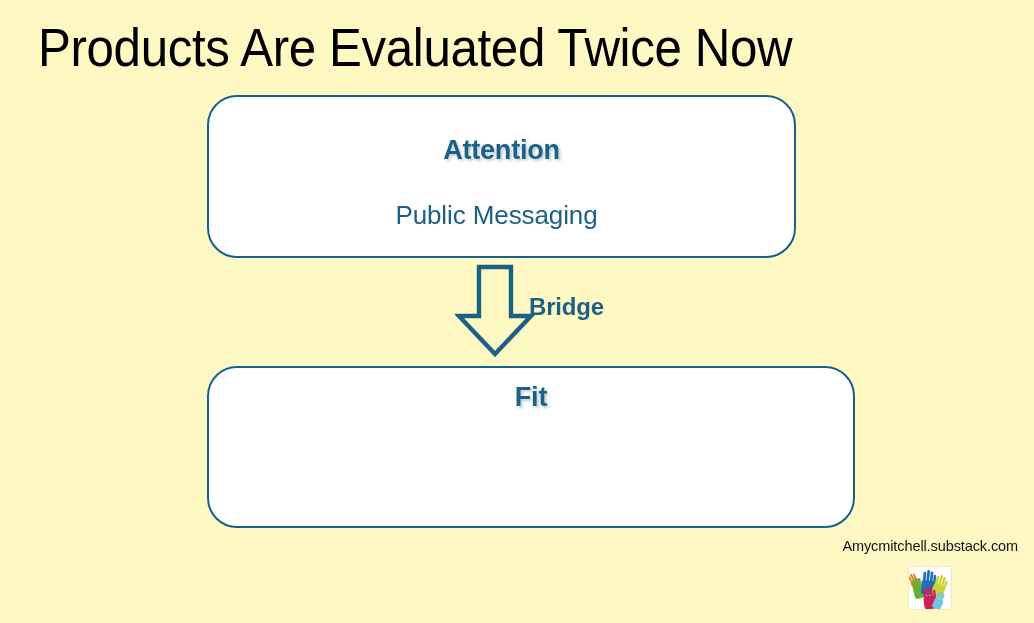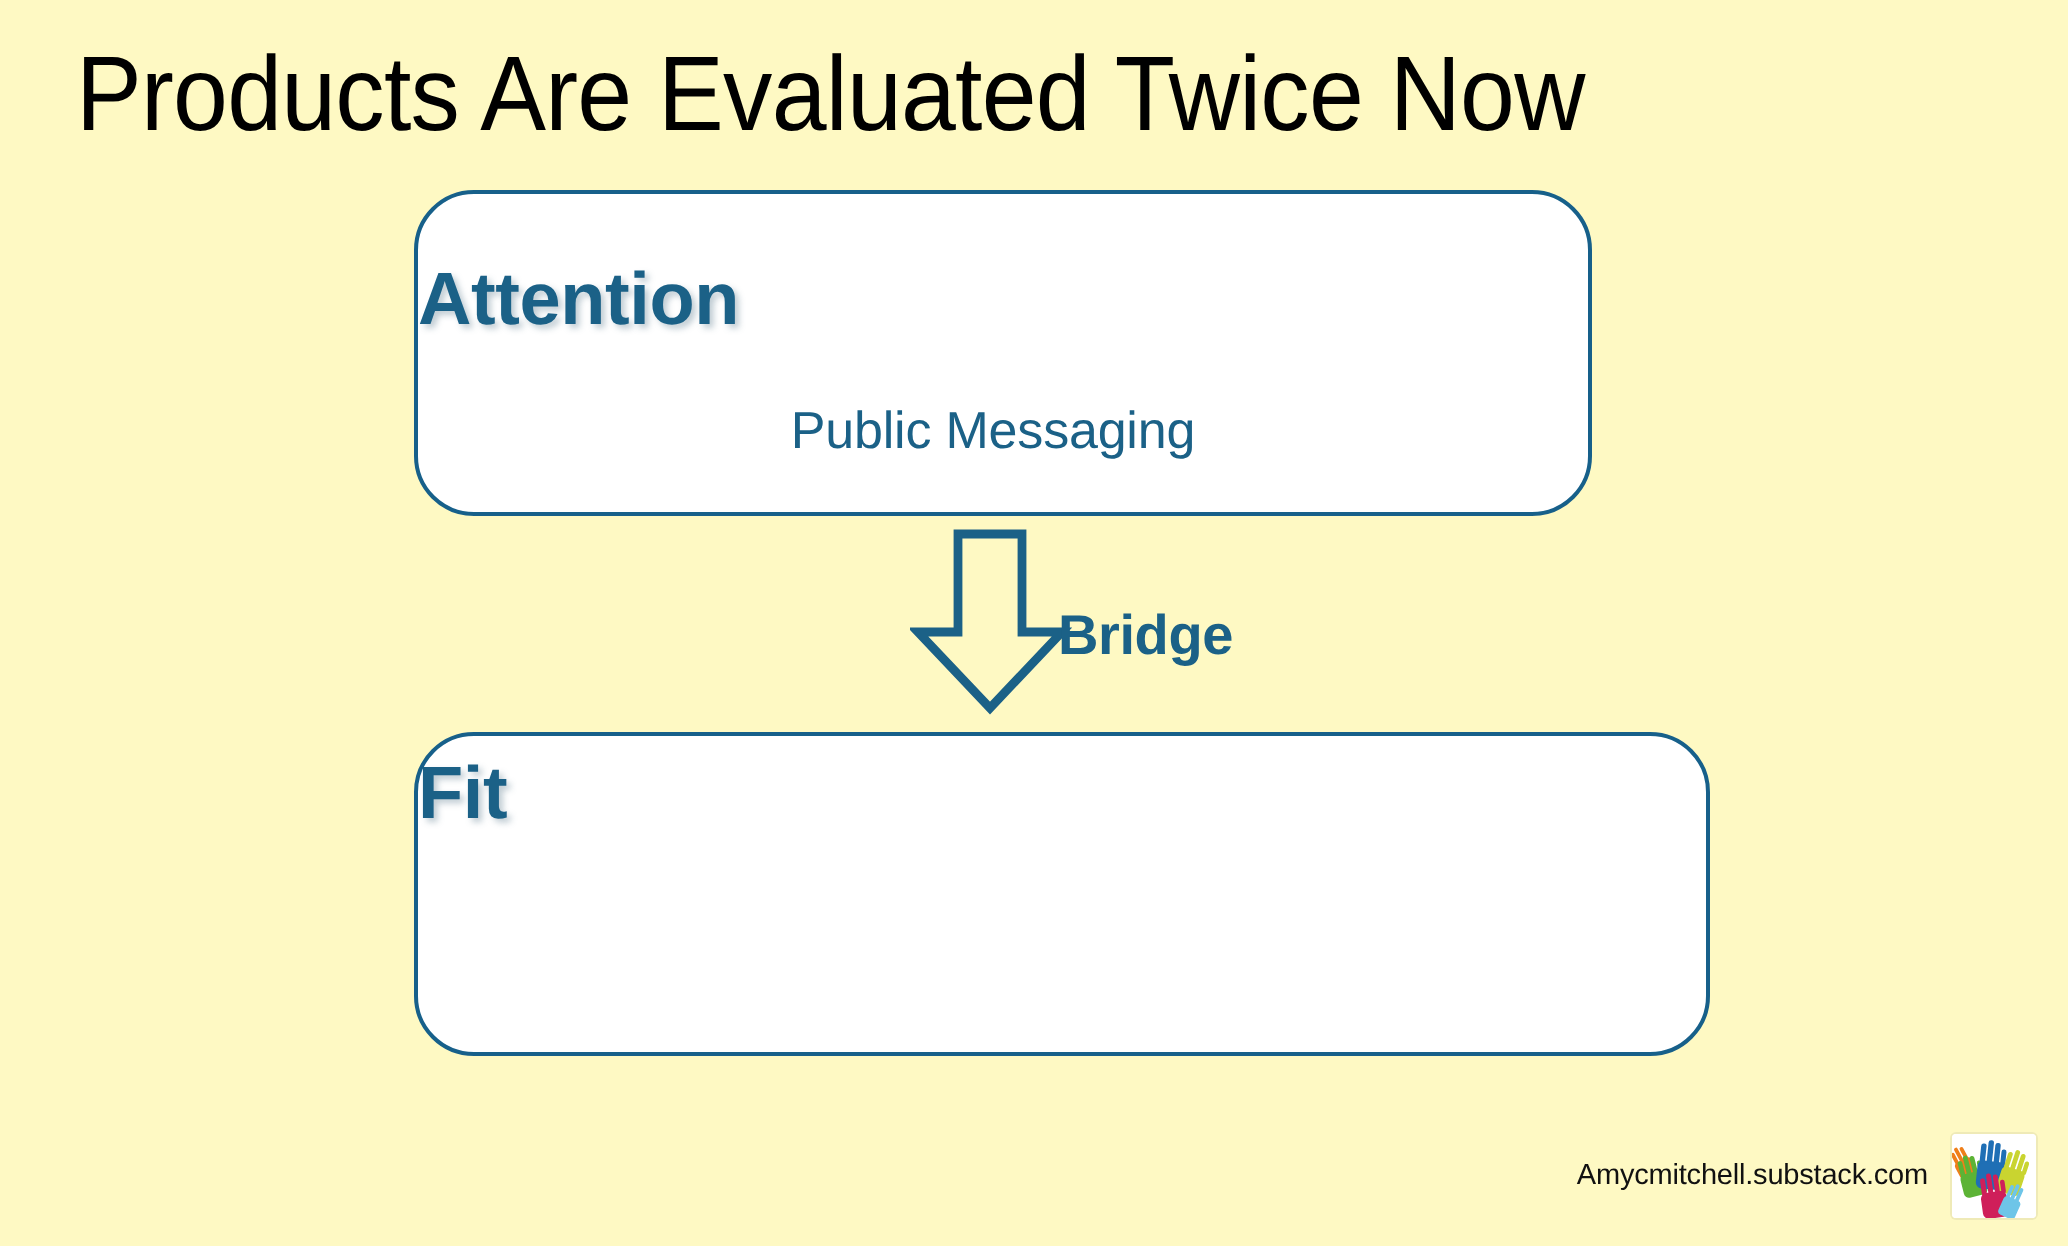--- a/index.html
+++ b/index.html
@@ -55,22 +55,23 @@
     left: 207px;
     top: 366px;
     width: 648px;
     height: 162px;
   }
 
   .stage-heading {
     position: absolute;
     left: 0;
     right: 0;
+    text-align: center;
     font-weight: 700;
-    font-size: 37px;
+    font-size: 27px;
     line-height: 40px;
     color: #1b6187;
     text-shadow: 2px 2px 3px rgba(90, 120, 140, 0.38);
     letter-spacing: -0.2px;
   }
   #box-attention .stage-heading { top: 33px; }
   #box-fit .stage-heading { top: 9px; }
 
   .stage-detail {
     position: absolute;
@@ -95,37 +96,38 @@
     height: 96px;
   }
   .bridge-arrow {
     position: absolute;
     left: 0;
     top: 0;
   }
   .bridge-label {
     position: absolute;
     left: 74px;
-    top: 39px;
+    top: 28px;
     font-weight: 700;
-    font-size: 28px;
+    font-size: 24px;
     line-height: 30px;
     color: #1b6187;
     white-space: nowrap;
     letter-spacing: -0.2px;
   }
 
   
   .footer {
     position: absolute;
     right: 16px;
     bottom: 14px;
     display: flex;
     align-items: center;
     gap: 12px;
+    flex-direction: column;
   }
   .footer-url {
     font-size: 14.5px;
     line-height: 18px;
     color: #111111;
     white-space: nowrap;
     letter-spacing: -0.1px;
   }
   .footer-logo {
     width: 42px;

